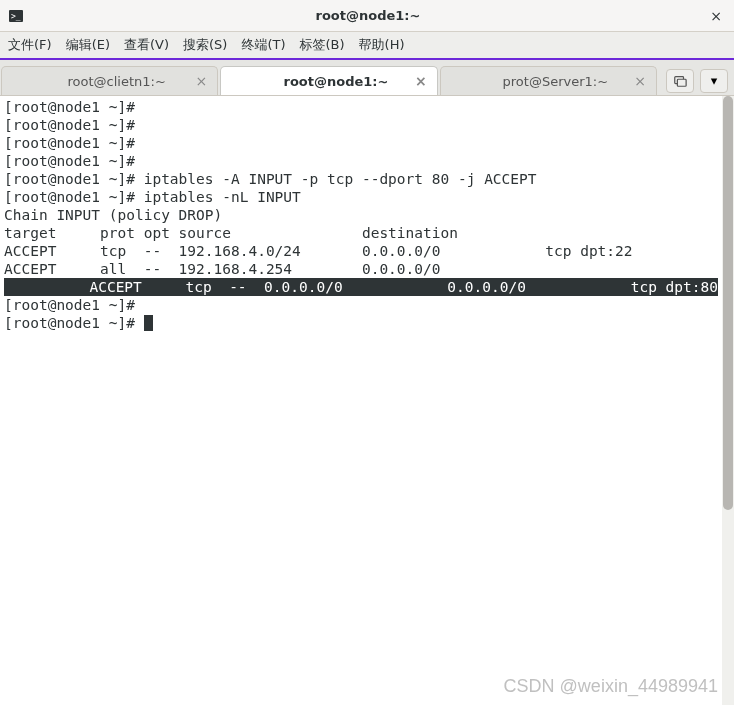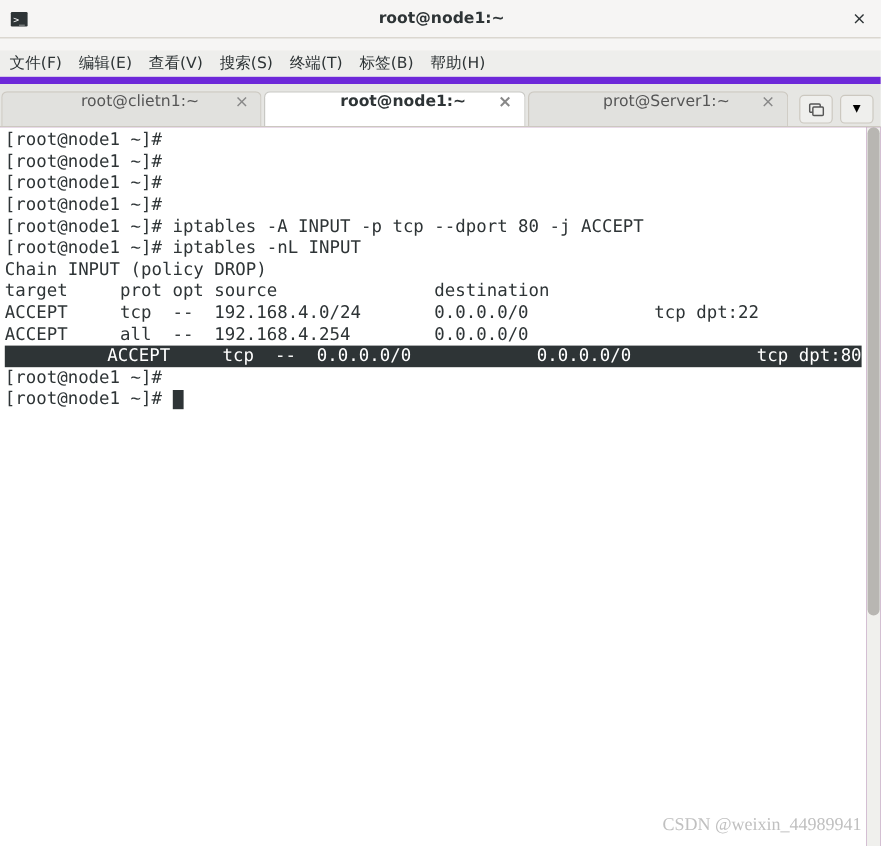--- a/index.html
+++ b/index.html
@@ -41,44 +41,44 @@
       align-items: center;
       justify-content: center;
       cursor: pointer;
       font-size: 14px;
       color: #2e3436;
     }
     
     .menubar {
       height: 28px;
       background: #eeeeec;
-      border-bottom: 6px solid #6d28d9;
+      border-bottom: 2px solid #6d28d9;
       display: flex;
       align-items: center;
       padding: 0 8px;
       gap: 14px;
-      margin-top: 10px;
     }
     .menubar .menu-item {
       color: #2e3436;
       cursor: pointer;
       font-size: 13px;
     }
     
     .tabbar {
       height: 36px;
       background: #e6e6e3;
       display: flex;
       align-items: stretch;
       border-bottom: 1px solid #ccc8c0;
       padding-top: 6px;
     }
     .tab {
       flex: 1;
       display: flex;
+      align-items: center;
       justify-content: center;
       position: relative;
       font-size: 13px;
       color: #555;
       cursor: pointer;
       border: 1px solid #ccc8c0;
       border-bottom: none;
       border-radius: 5px 5px 0 0;
       margin: 0 1px;
       background: #e1e1de;
@@ -111,21 +111,21 @@
       display: flex;
       align-items: center;
       justify-content: center;
       cursor: pointer;
       margin-left: 4px;
     }
     
     .terminal-wrap {
       flex: 1;
       display: flex;
-      background: #701a75;
+      background: #14532d;
       position: relative;
     }
     .terminal {
       flex: 1;
       font-family: "DejaVu Sans Mono", "Liberation Mono", monospace;
       font-size: 14.5px;
       line-height: 18px;
       color: #2e3436;
       white-space: pre;
       padding: 2px 4px;
@@ -156,22 +156,22 @@
       width: 10px;
       height: 68%;
       background: #b8b6b2;
       border-radius: 5px;
     }
     .watermark {
       position: absolute;
       bottom: 8px;
       right: 16px;
       color: #c0c0c0;
-      font-size: 15px;
-      font-family: Liberation Serif, serif;
+      font-size: 18px;
+      font-family: Liberation Sans, sans-serif;
       pointer-events: none;
     }
   </style>
 </head>
 <body>
 
 <div class="titlebar">
   <span class="icon">
     <svg width="16" height="16" viewBox="0 0 16 16">
       <rect x="1" y="2" width="14" height="12" rx="1" fill="#2e3436"></rect>

